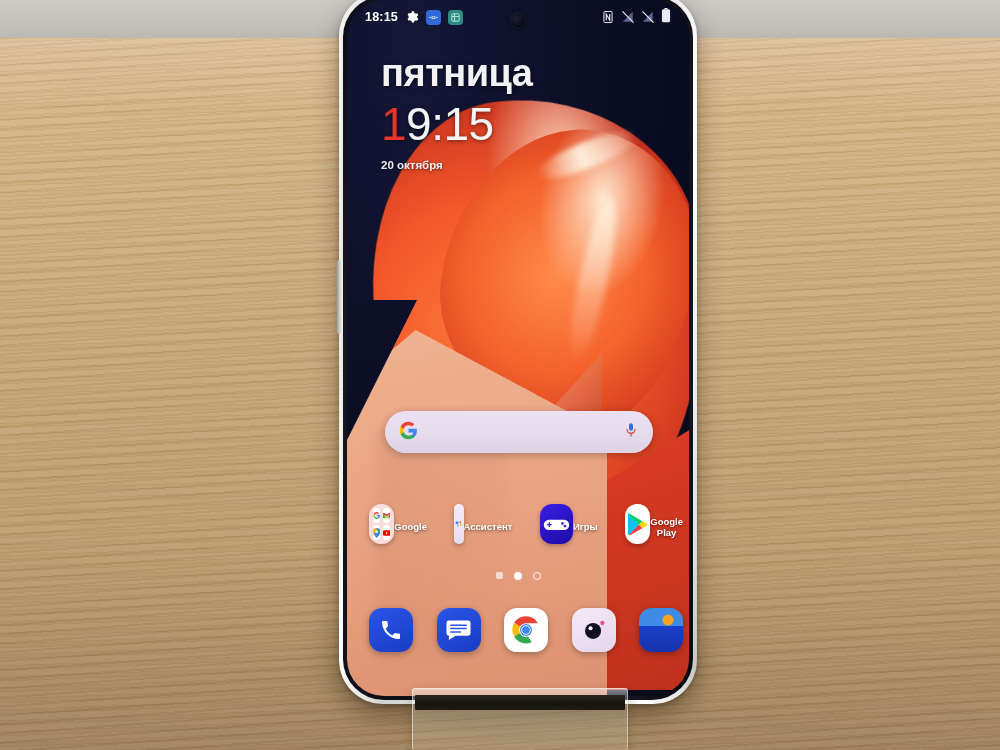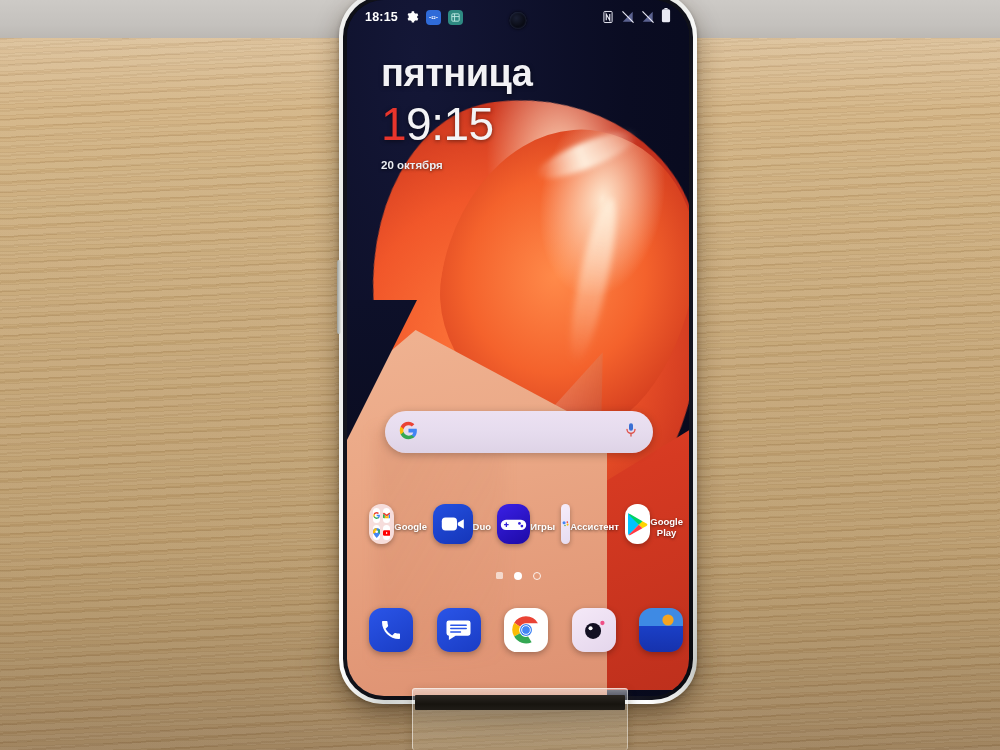--- a/index.html
+++ b/index.html
@@ -394,52 +394,43 @@
                 <svg width="13" height="10" viewBox="0 0 26 20">
                   <rect width="26" height="20" rx="5" fill="#FF0000"></rect>
                   <path d="M10.5 6l6 4-6 4z" fill="#fff"></path>
                 </svg>
               </div>
             </div>
           </div>
           <div class="app-label">Google</div>
         </div>
 
+
         <div class="app">
-          <div class="app-icon" style="background:linear-gradient(150deg,#2350e0,#1535b8);">
-            <svg width="24" height="18" viewBox="0 0 30 20">
-              <rect x="1" y="2" width="19" height="16" rx="4.5" fill="#fff"></rect>
-              <path d="M21 8.5L28.5 4v12L21 11.5z" fill="#fff"></path>
+          <div class="app-icon" style="background:linear-gradient(150deg,#f6edfa,#e6dcf0);">
+            <svg width="26" height="26" viewBox="0 0 30 30">
+              <circle cx="10" cy="11" r="5" fill="#4285F4"></circle>
+              <circle cx="20.5" cy="9" r="2.6" fill="#EA4335"></circle>
+              <circle cx="21.5" cy="17" r="3.3" fill="#FBBC05"></circle>
+              <circle cx="13" cy="20" r="2.2" fill="#34A853"></circle>
             </svg>
           </div>
-          <div class="app-label">Duo</div>
+          <div class="app-label">Ассистент</div>
         </div>
 
         <div class="app">
           <div class="app-icon" style="background:linear-gradient(150deg,#3a20e6,#1d0aa6);">
             <svg width="27" height="17" viewBox="0 0 34 20">
               <rect x="1" y="4" width="32" height="13" rx="6.5" fill="#fff"></rect>
               <path d="M8 8v4.4M5.8 10.2h4.4" stroke="#3320d8" stroke-width="1.7" stroke-linecap="round"></path>
               <circle cx="24.5" cy="8.6" r="1.7" fill="#3320d8"></circle>
               <circle cx="27.6" cy="12" r="1.7" fill="#3320d8"></circle>
             </svg>
           </div>
           <div class="app-label">Игры</div>
-        </div>
-
-        <div class="app">
-          <div class="app-icon" style="background:linear-gradient(150deg,#f6edfa,#e6dcf0);">
-            <svg width="26" height="26" viewBox="0 0 30 30">
-              <circle cx="10" cy="11" r="5" fill="#4285F4"></circle>
-              <circle cx="20.5" cy="9" r="2.6" fill="#EA4335"></circle>
-              <circle cx="21.5" cy="17" r="3.3" fill="#FBBC05"></circle>
-              <circle cx="13" cy="20" r="2.2" fill="#34A853"></circle>
-            </svg>
-          </div>
-          <div class="app-label">Ассистент</div>
         </div>
 
         <div class="app">
           <div class="app-icon" style="background:#ffffff;">
             <svg width="22" height="24" viewBox="0 0 22 24">
               <path fill="#00C3FF" d="M1.6 1.1C1.2 1.5 1 2.1 1 2.9v18.2c0 .8.2 1.4.6 1.8l.1.1L11.8 12.8v-.2z"></path>
               <path fill="#FFD400" d="M15.3 16.3l-3.5-3.5v-.2l3.5-3.5.1.05 4.1 2.35c1.2.66 1.2 1.76 0 2.43z"></path>
               <path fill="#FF3A44" d="M15.4 16.25L11.8 12.7 1.6 22.9c.4.42 1.05.47 1.8.05z"></path>
               <path fill="#00D264" d="M15.4 9.15L3.4 2.35C2.65 1.93 2 1.98 1.6 2.4L11.8 12.7z"></path>
             </svg>

